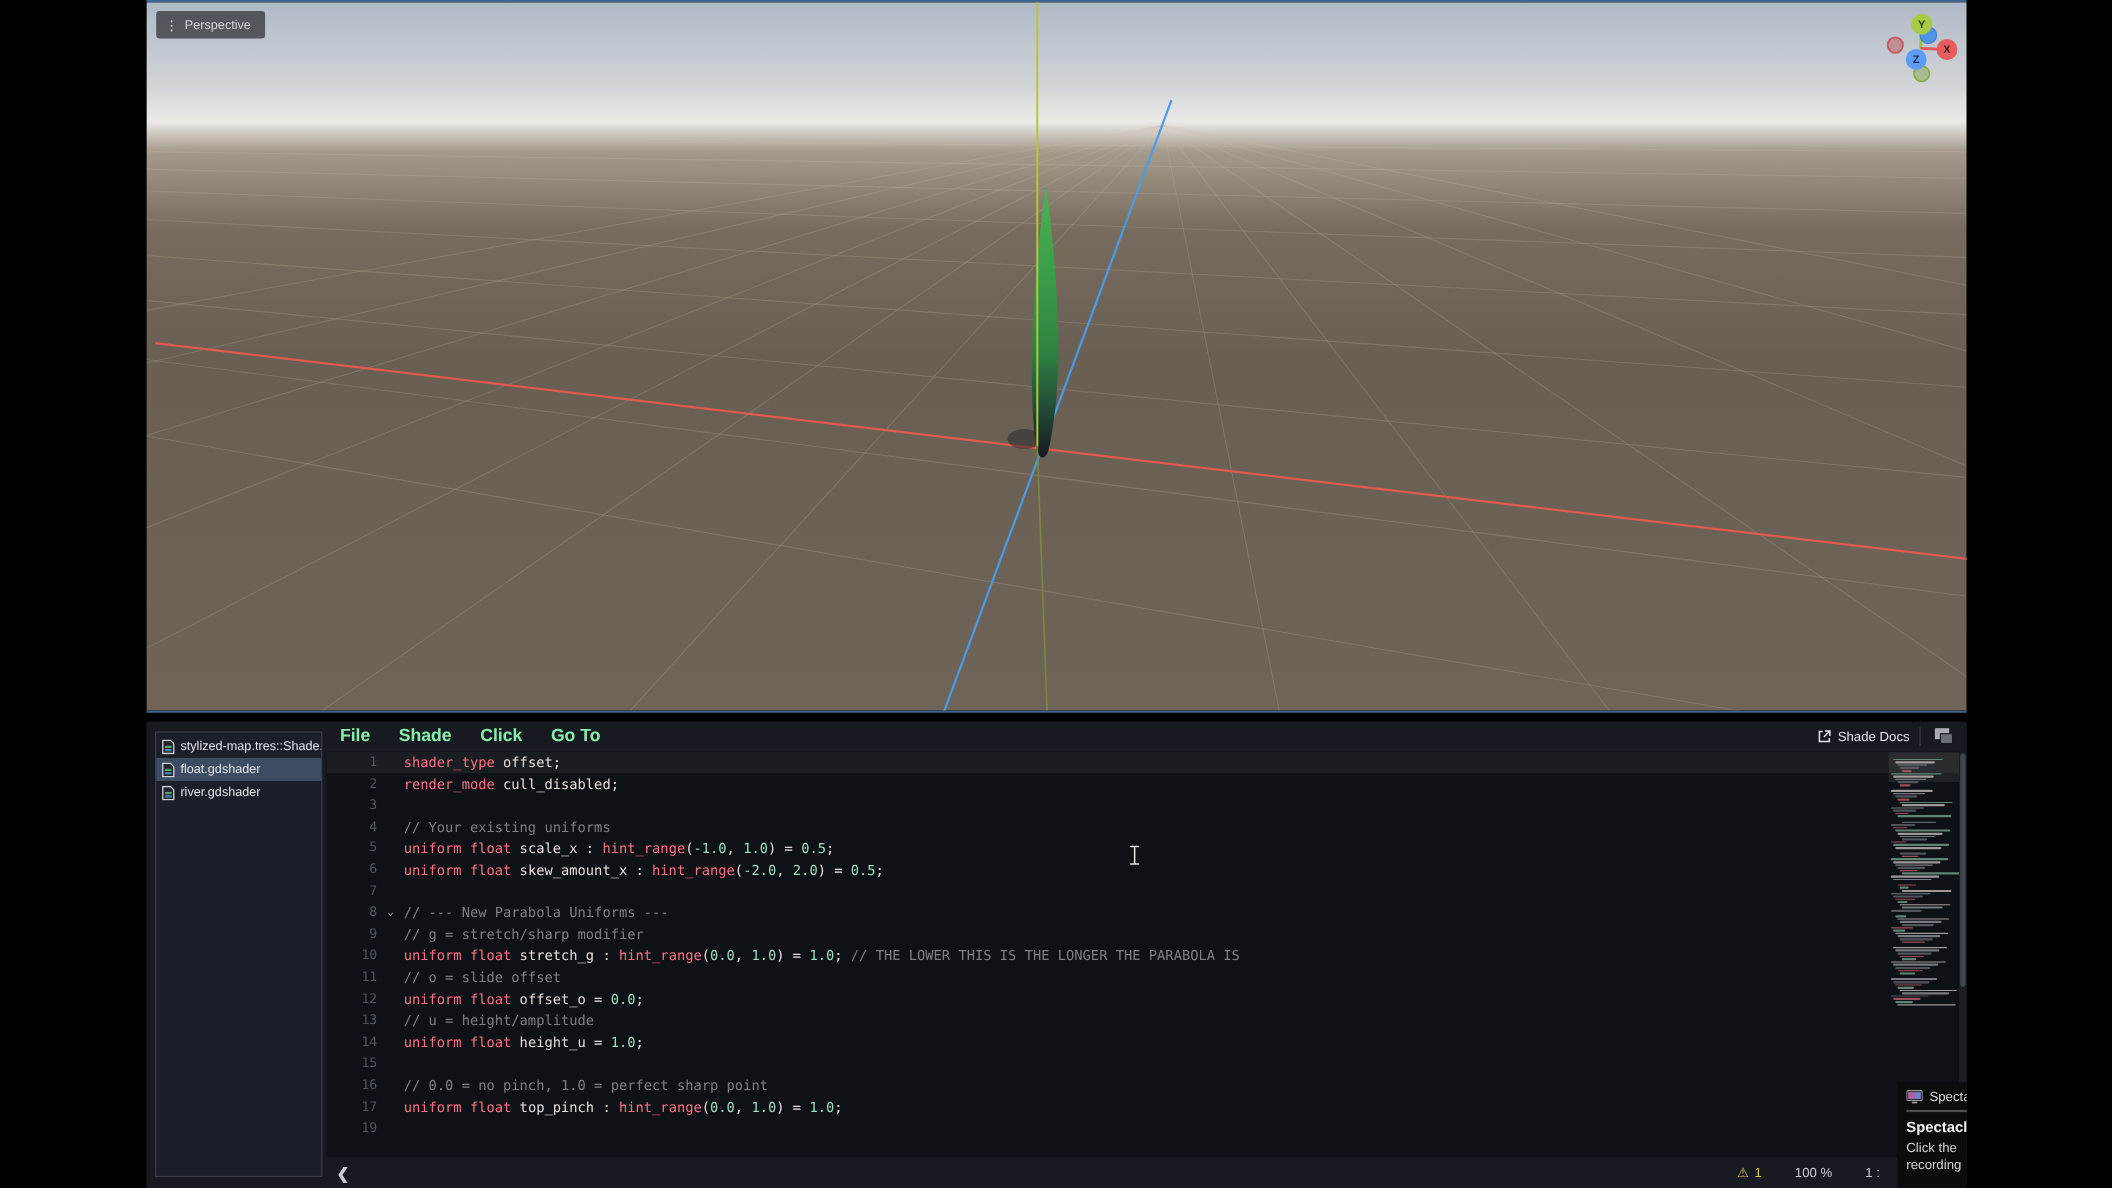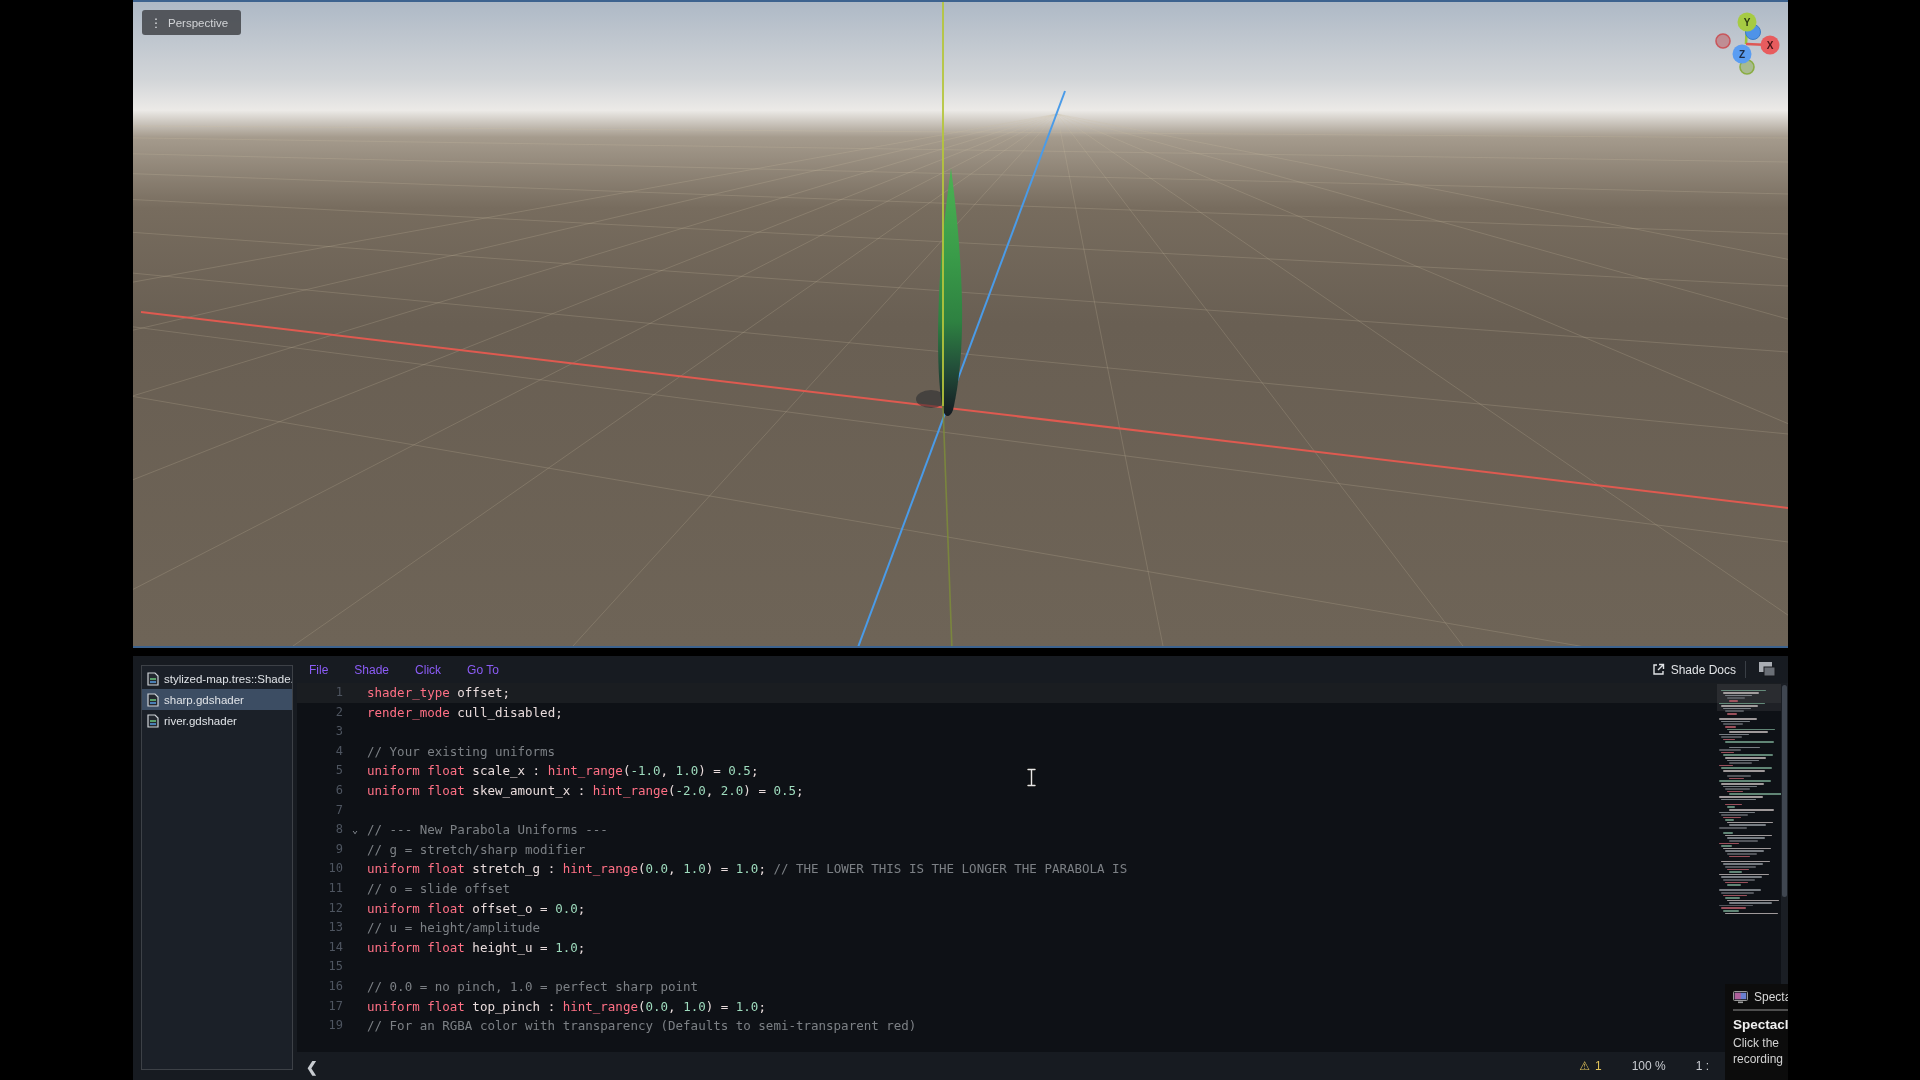--- a/index.html
+++ b/index.html
@@ -16,21 +16,21 @@
 
   
   .panel{position:absolute;left:0;top:656px;width:1655px;height:424px;background:#171b21;}
   .filelist{position:absolute;left:8px;top:9px;width:152px;height:405px;border:1px solid #3d4147;
     background:#1b2028;padding-top:2px;box-sizing:border-box;}
   .file-item{height:21px;display:flex;align-items:center;gap:5px;padding:0 5px;font-size:11.5px;
     color:#e0e3e7;white-space:nowrap;overflow:hidden;}
   .file-item.selected{background:#3c4d63;}
   .file-item svg{flex:none}
 
-  .menubar{position:absolute;left:163px;top:0;height:27px;display:flex;align-items:center;font-size:12px;color:#8b5cf6;}
+  .menubar{position:absolute;left:163px;top:0;height:27px;display:flex;align-items:center;font-size:16px;color:#86efac;font-weight:bold;}
   .menu-item{padding:0 13px;}
   .docs{position:absolute;right:52px;top:0;height:27px;display:flex;align-items:center;gap:6px;
     font-size:12px;color:#e1e3e6;}
   .vsep{position:absolute;right:42px;top:5px;height:17px;width:1px;background:#3a3f46;}
   .float-btn{position:absolute;right:12px;top:5px;width:18px;height:16px;}
 
   .code{position:absolute;left:164px;top:27px;right:7px;bottom:28px;background:#0e1116;overflow:hidden;
     font-family:"DejaVu Sans Mono","Liberation Mono",monospace;font-size:12.5px;}
   .code-line{height:19.6px;line-height:19.6px;white-space:pre;display:flex;}
   .code-line.current{background:rgba(255,255,255,.05);}
@@ -150,21 +150,21 @@
             <rect x="3" y="9" width="6" height="2" fill="#4a7fb5"></rect>
           </svg>
           <span>stylized-map.tres::Shade...</span>
         </div>
         <div class="file-item selected">
           <svg width="12" height="14" viewBox="0 0 12 14">
             <path d="M1 1 H8 L11 4 V13 H1 Z" fill="#23282f" stroke="#cfd3d8" stroke-width="1.2"></path>
             <rect x="3" y="6" width="6" height="2" fill="#5aa06a"></rect>
             <rect x="3" y="9" width="6" height="2" fill="#4a7fb5"></rect>
           </svg>
-          <span>sharp.gdshader</span>
+          <span>float.gdshader</span>
         </div>
         <div class="file-item">
           <svg width="12" height="14" viewBox="0 0 12 14">
             <path d="M1 1 H8 L11 4 V13 H1 Z" fill="#23282f" stroke="#cfd3d8" stroke-width="1.2"></path>
             <rect x="3" y="6" width="6" height="2" fill="#5aa06a"></rect>
             <rect x="3" y="9" width="6" height="2" fill="#4a7fb5"></rect>
           </svg>
           <span>river.gdshader</span>
         </div>
       </div>
@@ -202,21 +202,21 @@
         <div class="code-line"><span class="ln">8</span><span class="fold">⌄</span><span class="src"><span class="tok-c">// --- New Parabola Uniforms ---</span></span></div>
         <div class="code-line"><span class="ln">9</span><span class="fold"></span><span class="src"><span class="tok-c">// g = stretch/sharp modifier</span></span></div>
         <div class="code-line"><span class="ln">10</span><span class="fold"></span><span class="src"><span class="tok-k">uniform float</span><span class="tok-t"> stretch_g : </span><span class="tok-k">hint_range</span><span class="tok-t">(</span><span class="tok-n">0.0</span><span class="tok-t">, </span><span class="tok-n">1.0</span><span class="tok-t">) = </span><span class="tok-n">1.0</span><span class="tok-t">; </span><span class="tok-c">// THE LOWER THIS IS THE LONGER THE PARABOLA IS</span></span></div>
         <div class="code-line"><span class="ln">11</span><span class="fold"></span><span class="src"><span class="tok-c">// o = slide offset</span></span></div>
         <div class="code-line"><span class="ln">12</span><span class="fold"></span><span class="src"><span class="tok-k">uniform float</span><span class="tok-t"> offset_o = </span><span class="tok-n">0.0</span><span class="tok-t">;</span></span></div>
         <div class="code-line"><span class="ln">13</span><span class="fold"></span><span class="src"><span class="tok-c">// u = height/amplitude</span></span></div>
         <div class="code-line"><span class="ln">14</span><span class="fold"></span><span class="src"><span class="tok-k">uniform float</span><span class="tok-t"> height_u = </span><span class="tok-n">1.0</span><span class="tok-t">;</span></span></div>
         <div class="code-line"><span class="ln">15</span><span class="fold"></span><span class="src"></span></div>
         <div class="code-line"><span class="ln">16</span><span class="fold"></span><span class="src"><span class="tok-c">// 0.0 = no pinch, 1.0 = perfect sharp point</span></span></div>
         <div class="code-line"><span class="ln">17</span><span class="fold"></span><span class="src"><span class="tok-k">uniform float</span><span class="tok-t"> top_pinch : </span><span class="tok-k">hint_range</span><span class="tok-t">(</span><span class="tok-n">0.0</span><span class="tok-t">, </span><span class="tok-n">1.0</span><span class="tok-t">) = </span><span class="tok-n">1.0</span><span class="tok-t">;</span></span></div>
-        <div class="code-line"><span class="ln">19</span><span class="fold"></span><span class="src"><span class="tok-c">// For an RGBA color with transparency (Defaults to semi-transparent red)</span></span></div>
+        <div class="code-line"><span class="ln">19</span><span class="fold"></span></div>
       </div>
 
     <div class="minimap" id="minimap">
       <div class="mm-view"></div>
     <div class="mm-line" style="background: transparent;"></div>
         <div class="mm-line" style="background: rgb(111, 154, 134); width: 45px; margin-left: 2px; opacity: 0.85;"></div>
         <div class="mm-line" style="background: rgb(185, 178, 178); width: 36px; margin-left: 4px; opacity: 0.85;"></div>
         <div class="mm-line" style="background: rgb(138, 143, 149); width: 27px; margin-left: 6px; opacity: 0.85;"></div>
         <div class="mm-line" style="background: rgb(94, 98, 103); width: 18px; margin-left: 8px; opacity: 0.85;"></div>
         <div class="mm-line" style="background: rgb(179, 90, 102); width: 9px; margin-left: 10px; opacity: 0.85;"></div>

